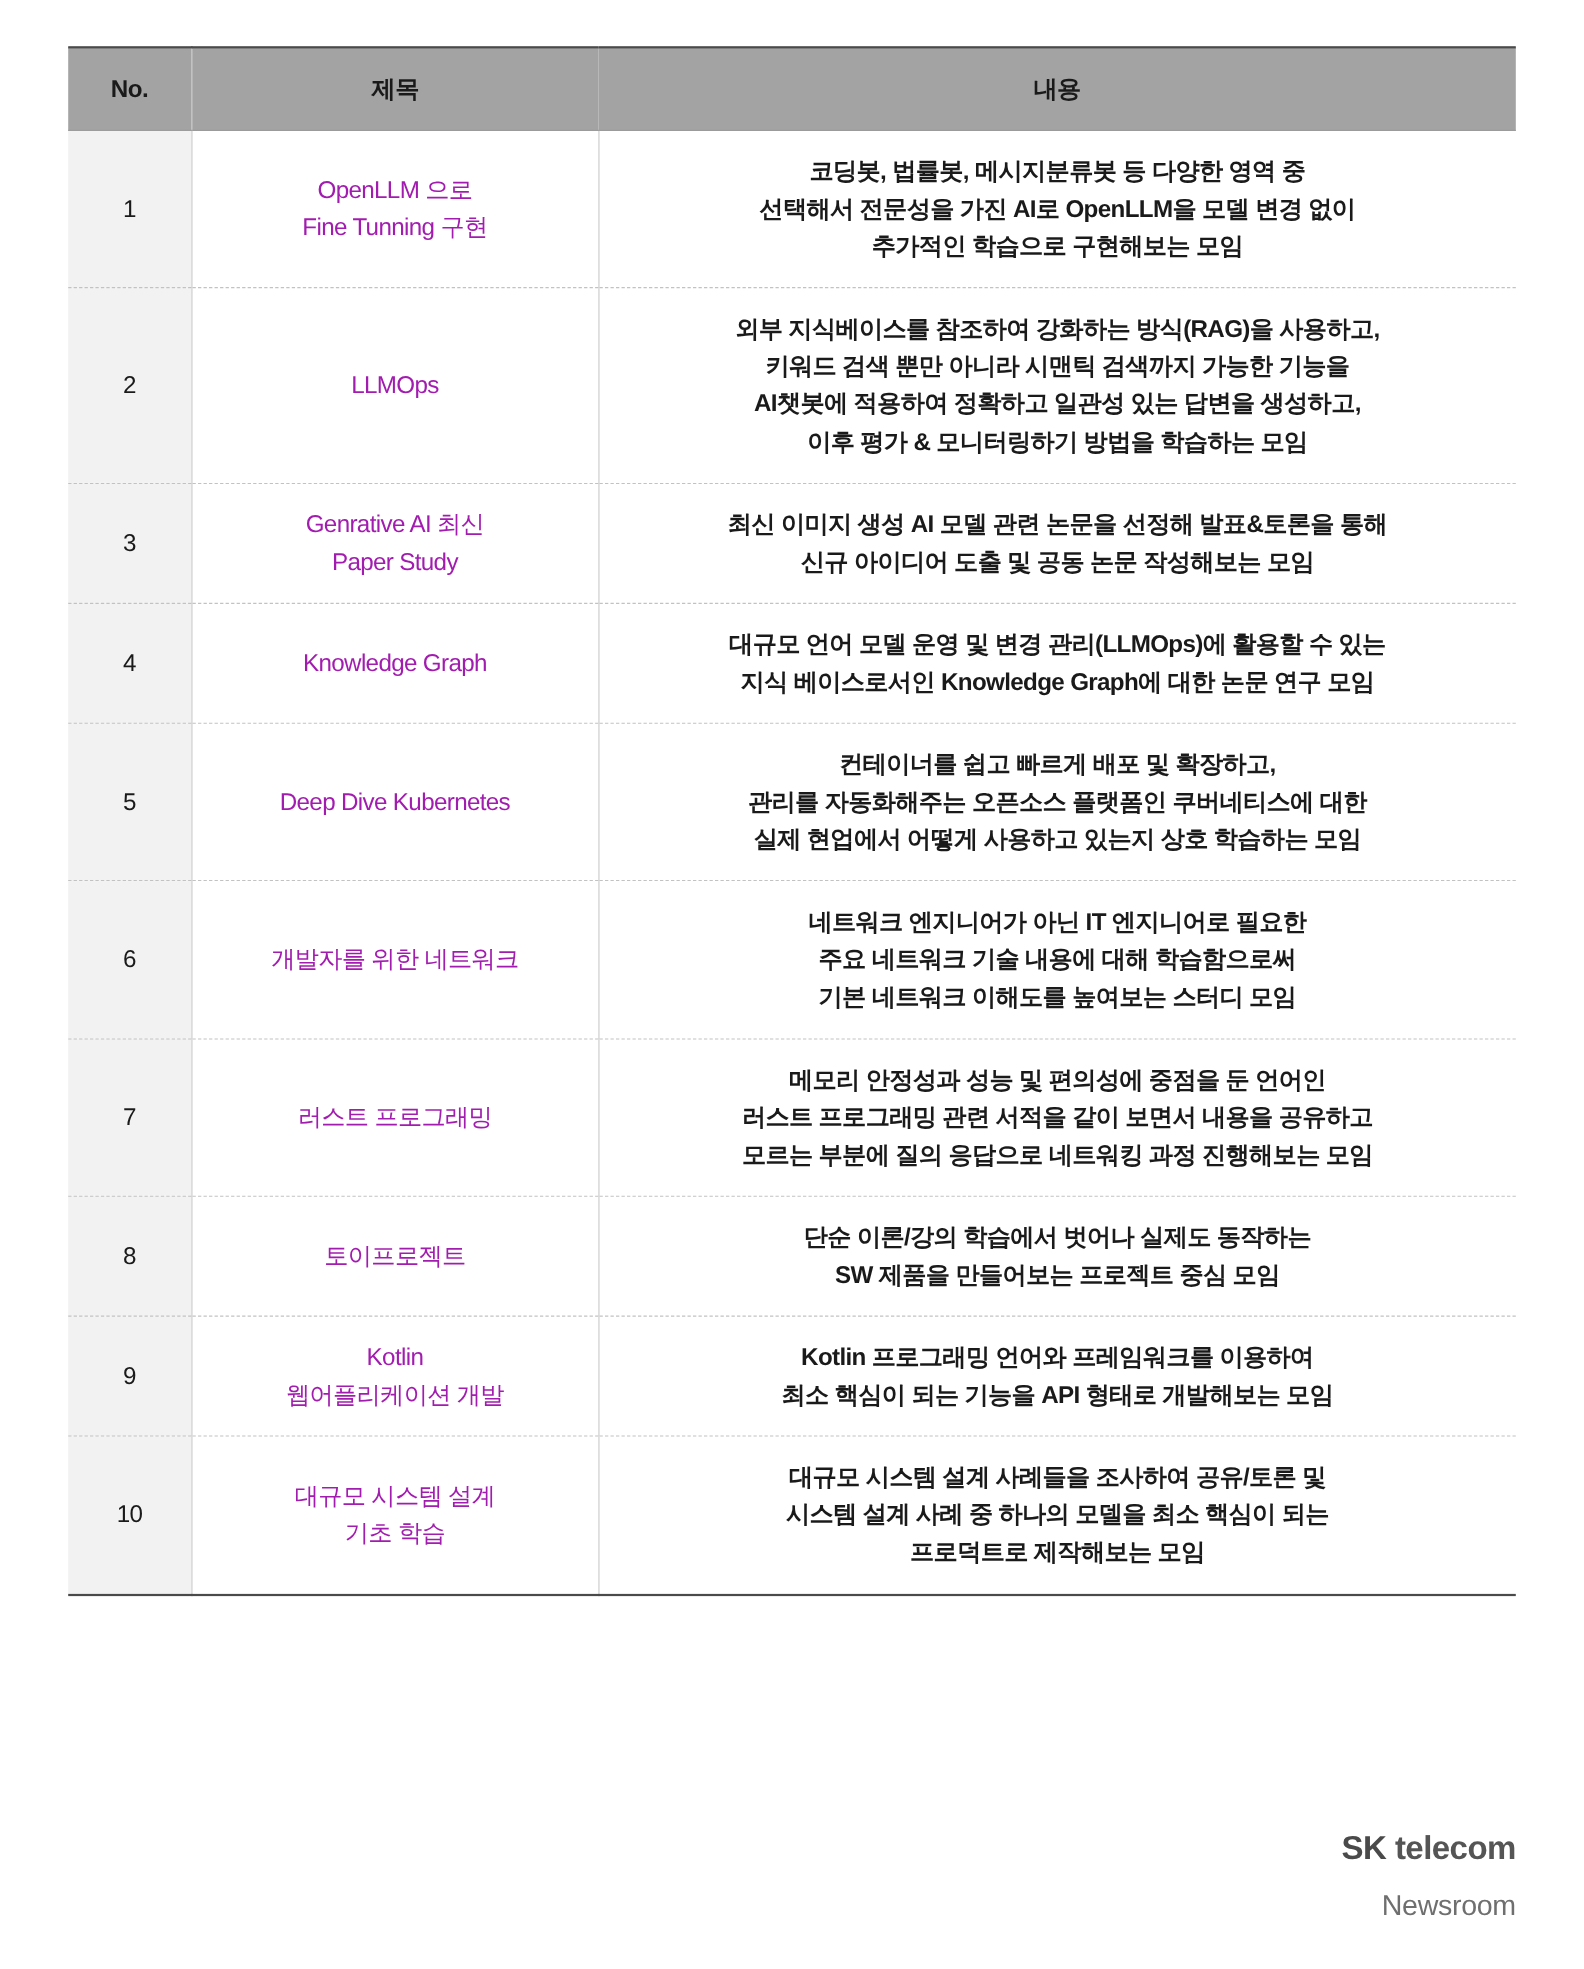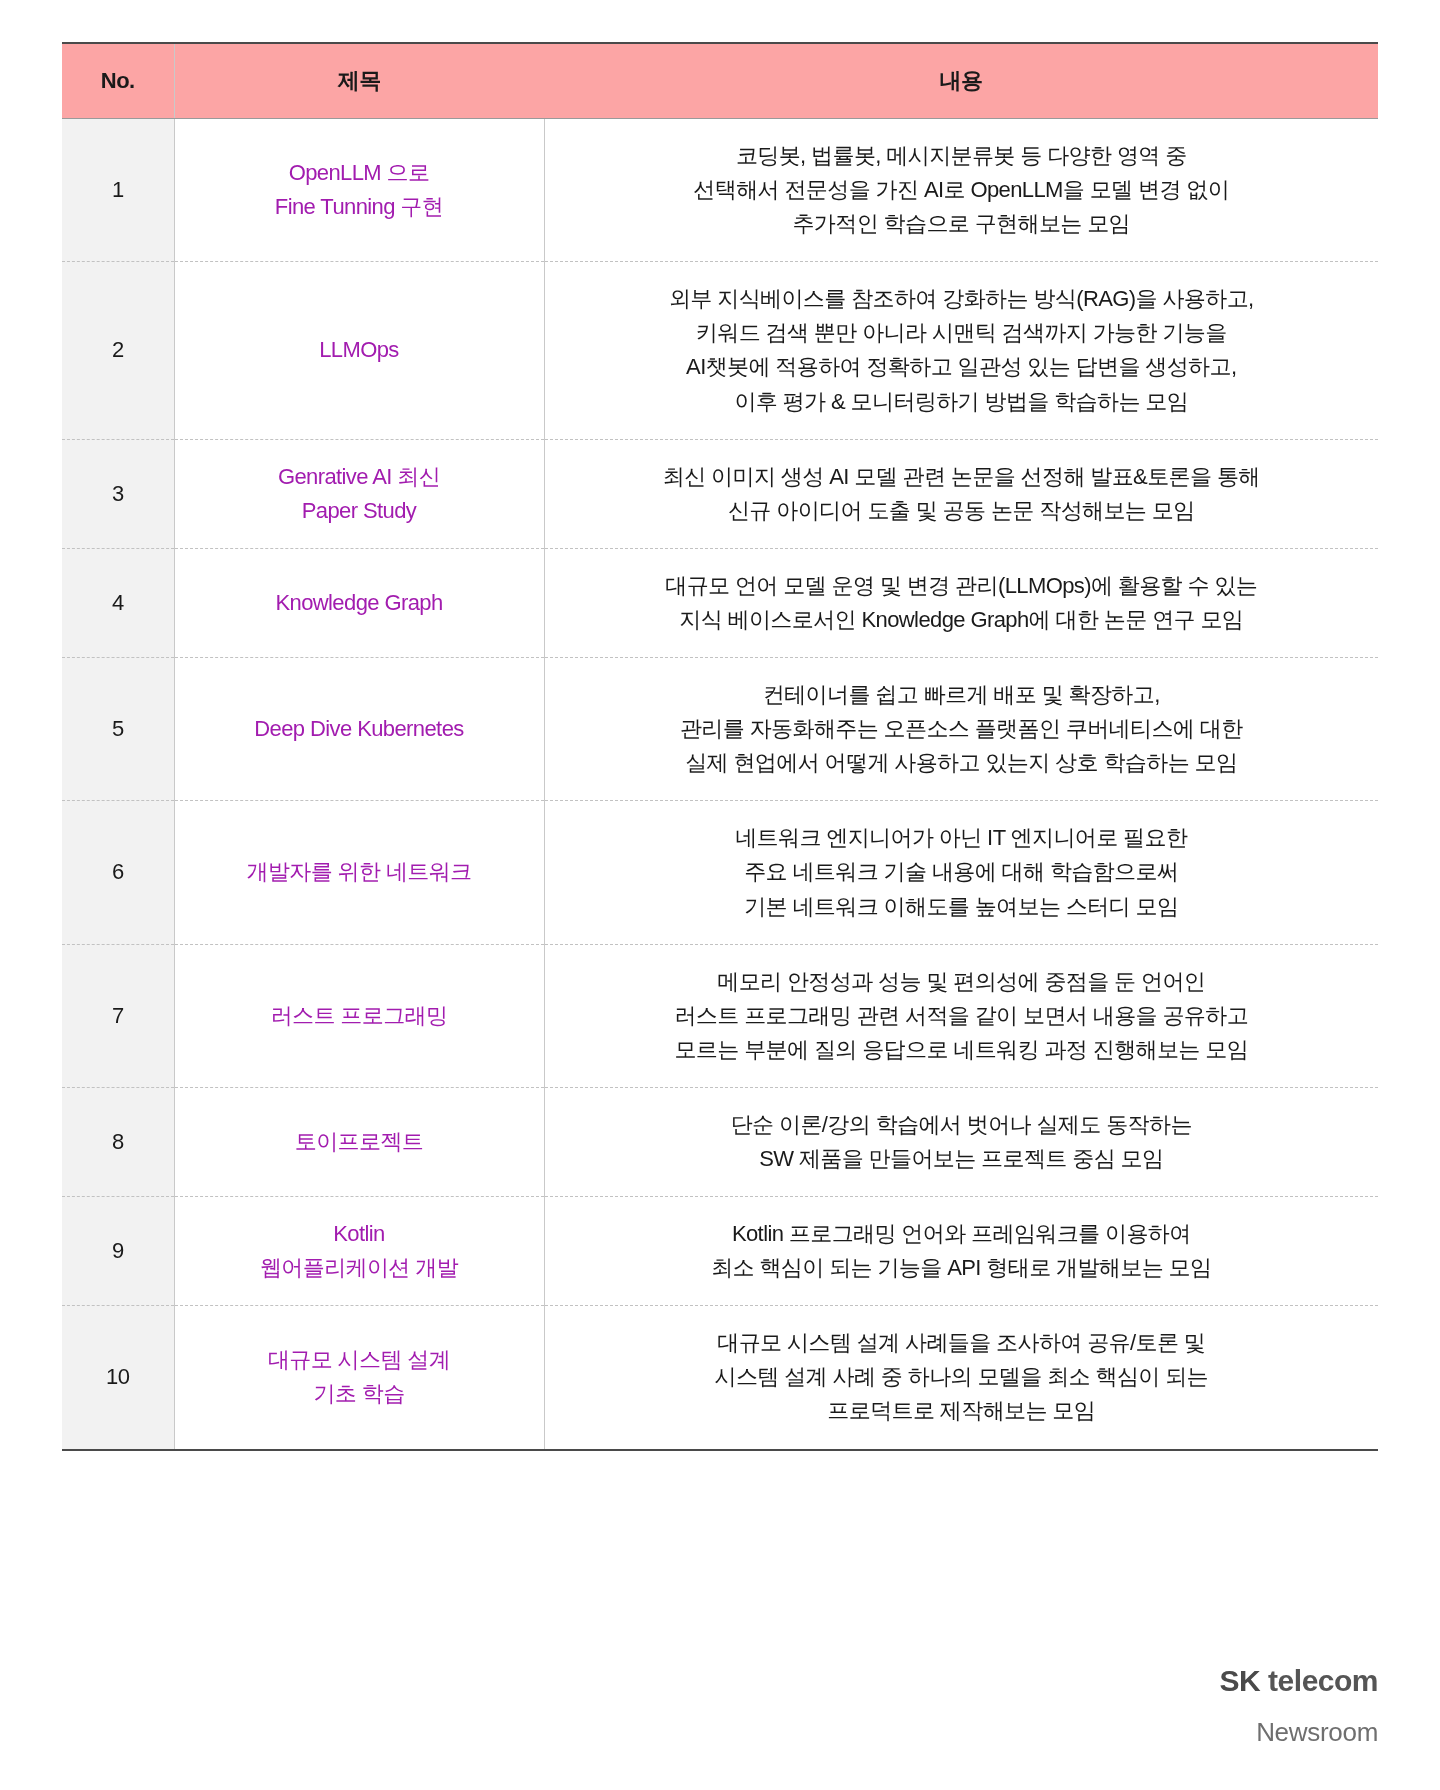--- a/index.html
+++ b/index.html
@@ -34,21 +34,21 @@
     border-collapse: collapse;
     table-layout: fixed;
     border-top: 2px solid #4a4a4a;
     border-bottom: 2px solid #4a4a4a;
   }
   table.program-table col.col-no { width: 112px; }
   table.program-table col.col-title { width: 370px; }
   table.program-table col.col-desc { width: 834px; }
 
   thead th {
-    background: #fca5a5;
+    background: #a3a3a3;
     font-size: 22px;
     font-weight: bold;
     color: #1a1a1a;
     padding: 22px 0;
     border-bottom: 1.5px solid #9a9a9a;
     letter-spacing: -0.5px;
   }
   thead th.th-no,
   tbody td.cell-no {
     border-right: 1px solid #c9c9c9;
@@ -72,20 +72,21 @@
     font-size: 22px;
     color: #1a1a1a;
   }
   tbody td.cell-title {
     color: #a21caf;
   }
   tbody td.cell-desc {
     color: #1a1a1a;
     padding-left: 24px;
     padding-right: 24px;
+    font-weight: bold;
   }
   .multiline { white-space: pre-line; }
 
   .footer-logo {
     position: absolute;
     right: 62px;
     bottom: 42px;
     text-align: right;
     line-height: 1.2;
   }

